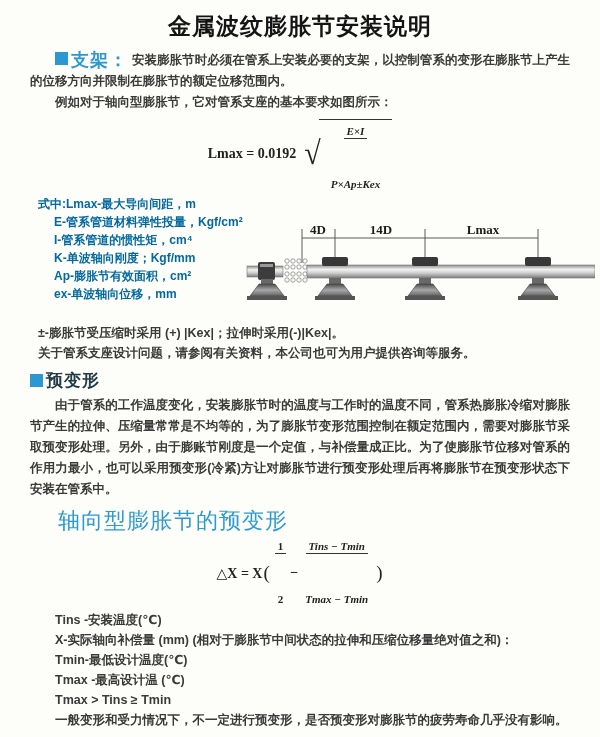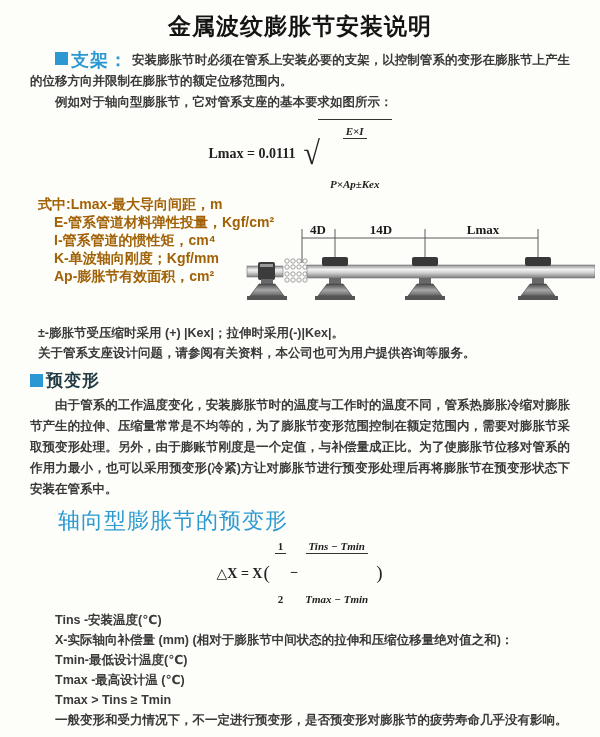--- a/index.html
+++ b/index.html
@@ -47,56 +47,57 @@
   .frac{
     display:inline-flex;flex-direction:column;align-items:center;
     font-size:11px;line-height:13px;font-weight:700;margin:0 4px;gap:39px;
   }
   .frac .num{border-bottom:1px solid #333;padding:0 3px;}
   .frac .den{padding:0 3px;}
   .frac.ital{font-style:italic;}
   .paren{font-size:19px;font-weight:400;margin:0 1px;}
   
   .defs-row{position:relative;margin-top:2px;min-height:128px;}
-  .defs{width:300px;font-size:14px;line-height:18px;font-weight:600;padding-left:24px;color:#a16207;}
+  .defs{width:300px;font-size:12px;line-height:18px;font-weight:600;padding-left:24px;color:#0369a1;}
   .defs .def-line:first-child{margin-left:-16px;}
   .note-line{font-size:12.5px;line-height:20px;font-weight:600;margin:0;padding-left:8px;color:#3a3a3a;}
   .diagram{position:absolute;top:26px;right:-25px;width:350px;height:102px;}
   .notes p{margin:0;}
   .notes .para{line-height:20px;}
 </style>
 </head>
 <body>
 
 <div class="page">
 
   <h1 class="title">金属波纹膨胀节安装说明</h1>
 
   <p class="para indent"><span><span class="sq"></span><span class="sec-head-blue">支架：</span></span><span>安装膨胀节时必须在管系上安装必要的支架，以控制管系的变形在膨胀节上产生的位移方向并限制在膨胀节的额定位移范围内。</span></p>
 
   <p class="para indent">例如对于轴向型膨胀节，它对管系支座的基本要求如图所示：</p>
 
   <div class="formula">
-    <span class="f-lhs">Lmax = 0.0111</span>
+    <span class="f-lhs">Lmax = 0.0192</span>
     <span class="sqrt-sign">√</span>
     <span class="radicand">
       <span class="frac ital">
         <span class="num">E×I</span>
         <span class="den">P×Ap±Kex</span>
       </span>
     </span>
   </div>
 
   <div class="defs-row">
     <div class="defs">
       <div class="def-line">式中:Lmax-最大导向间距，m</div>
       <div class="def-line">E-管系管道材料弹性投量，Kgf/cm²</div>
       <div class="def-line">I-管系管道的惯性矩，cm⁴</div>
       <div class="def-line">K-单波轴向刚度；Kgf/mm</div>
       <div class="def-line">Ap-膨胀节有效面积，cm²</div>
+      <div class="def-line">ex-单波轴向位移，mm</div>
     </div>
 
     <svg class="diagram" viewBox="0 0 350 102" xmlns="http://www.w3.org/2000/svg">
       <defs>
         <linearGradient id="pipeGrad" x1="0" y1="0" x2="0" y2="1">
           <stop offset="0" stop-color="#8e8e8e"></stop>
           <stop offset="0.35" stop-color="#f2f2f2"></stop>
           <stop offset="0.6" stop-color="#d0d0d0"></stop>
           <stop offset="1" stop-color="#7d7d7d"></stop>
         </linearGradient>

